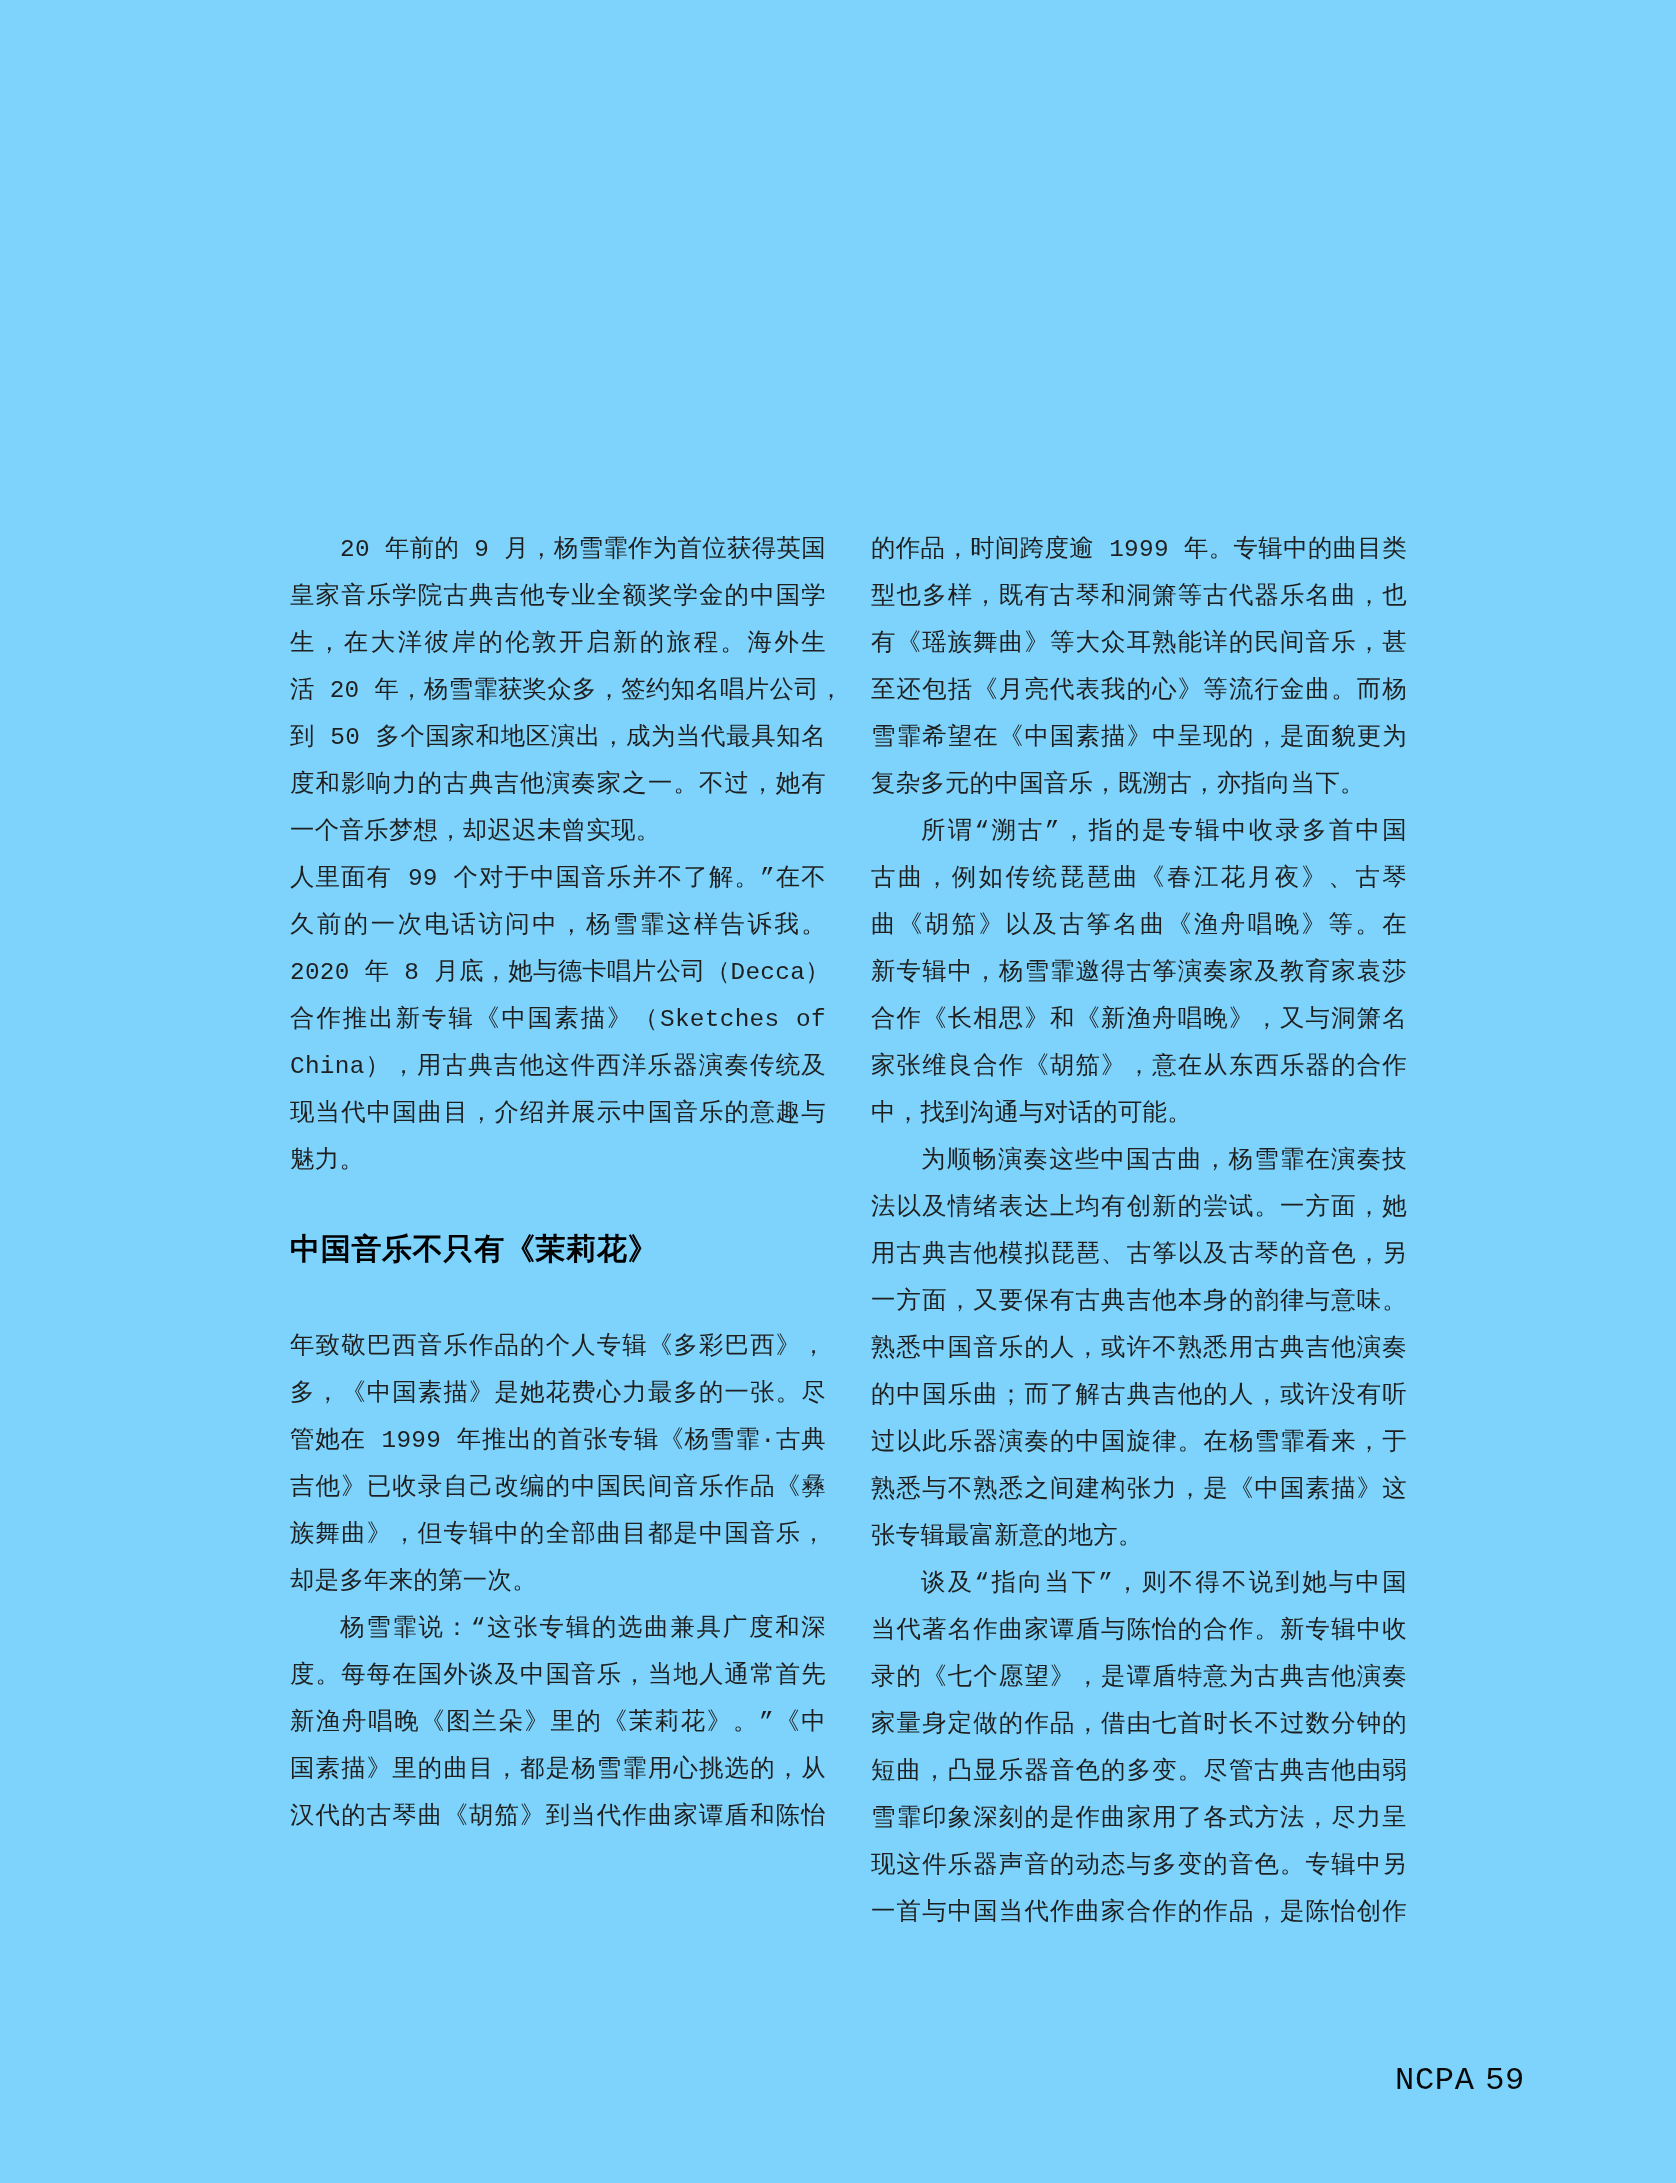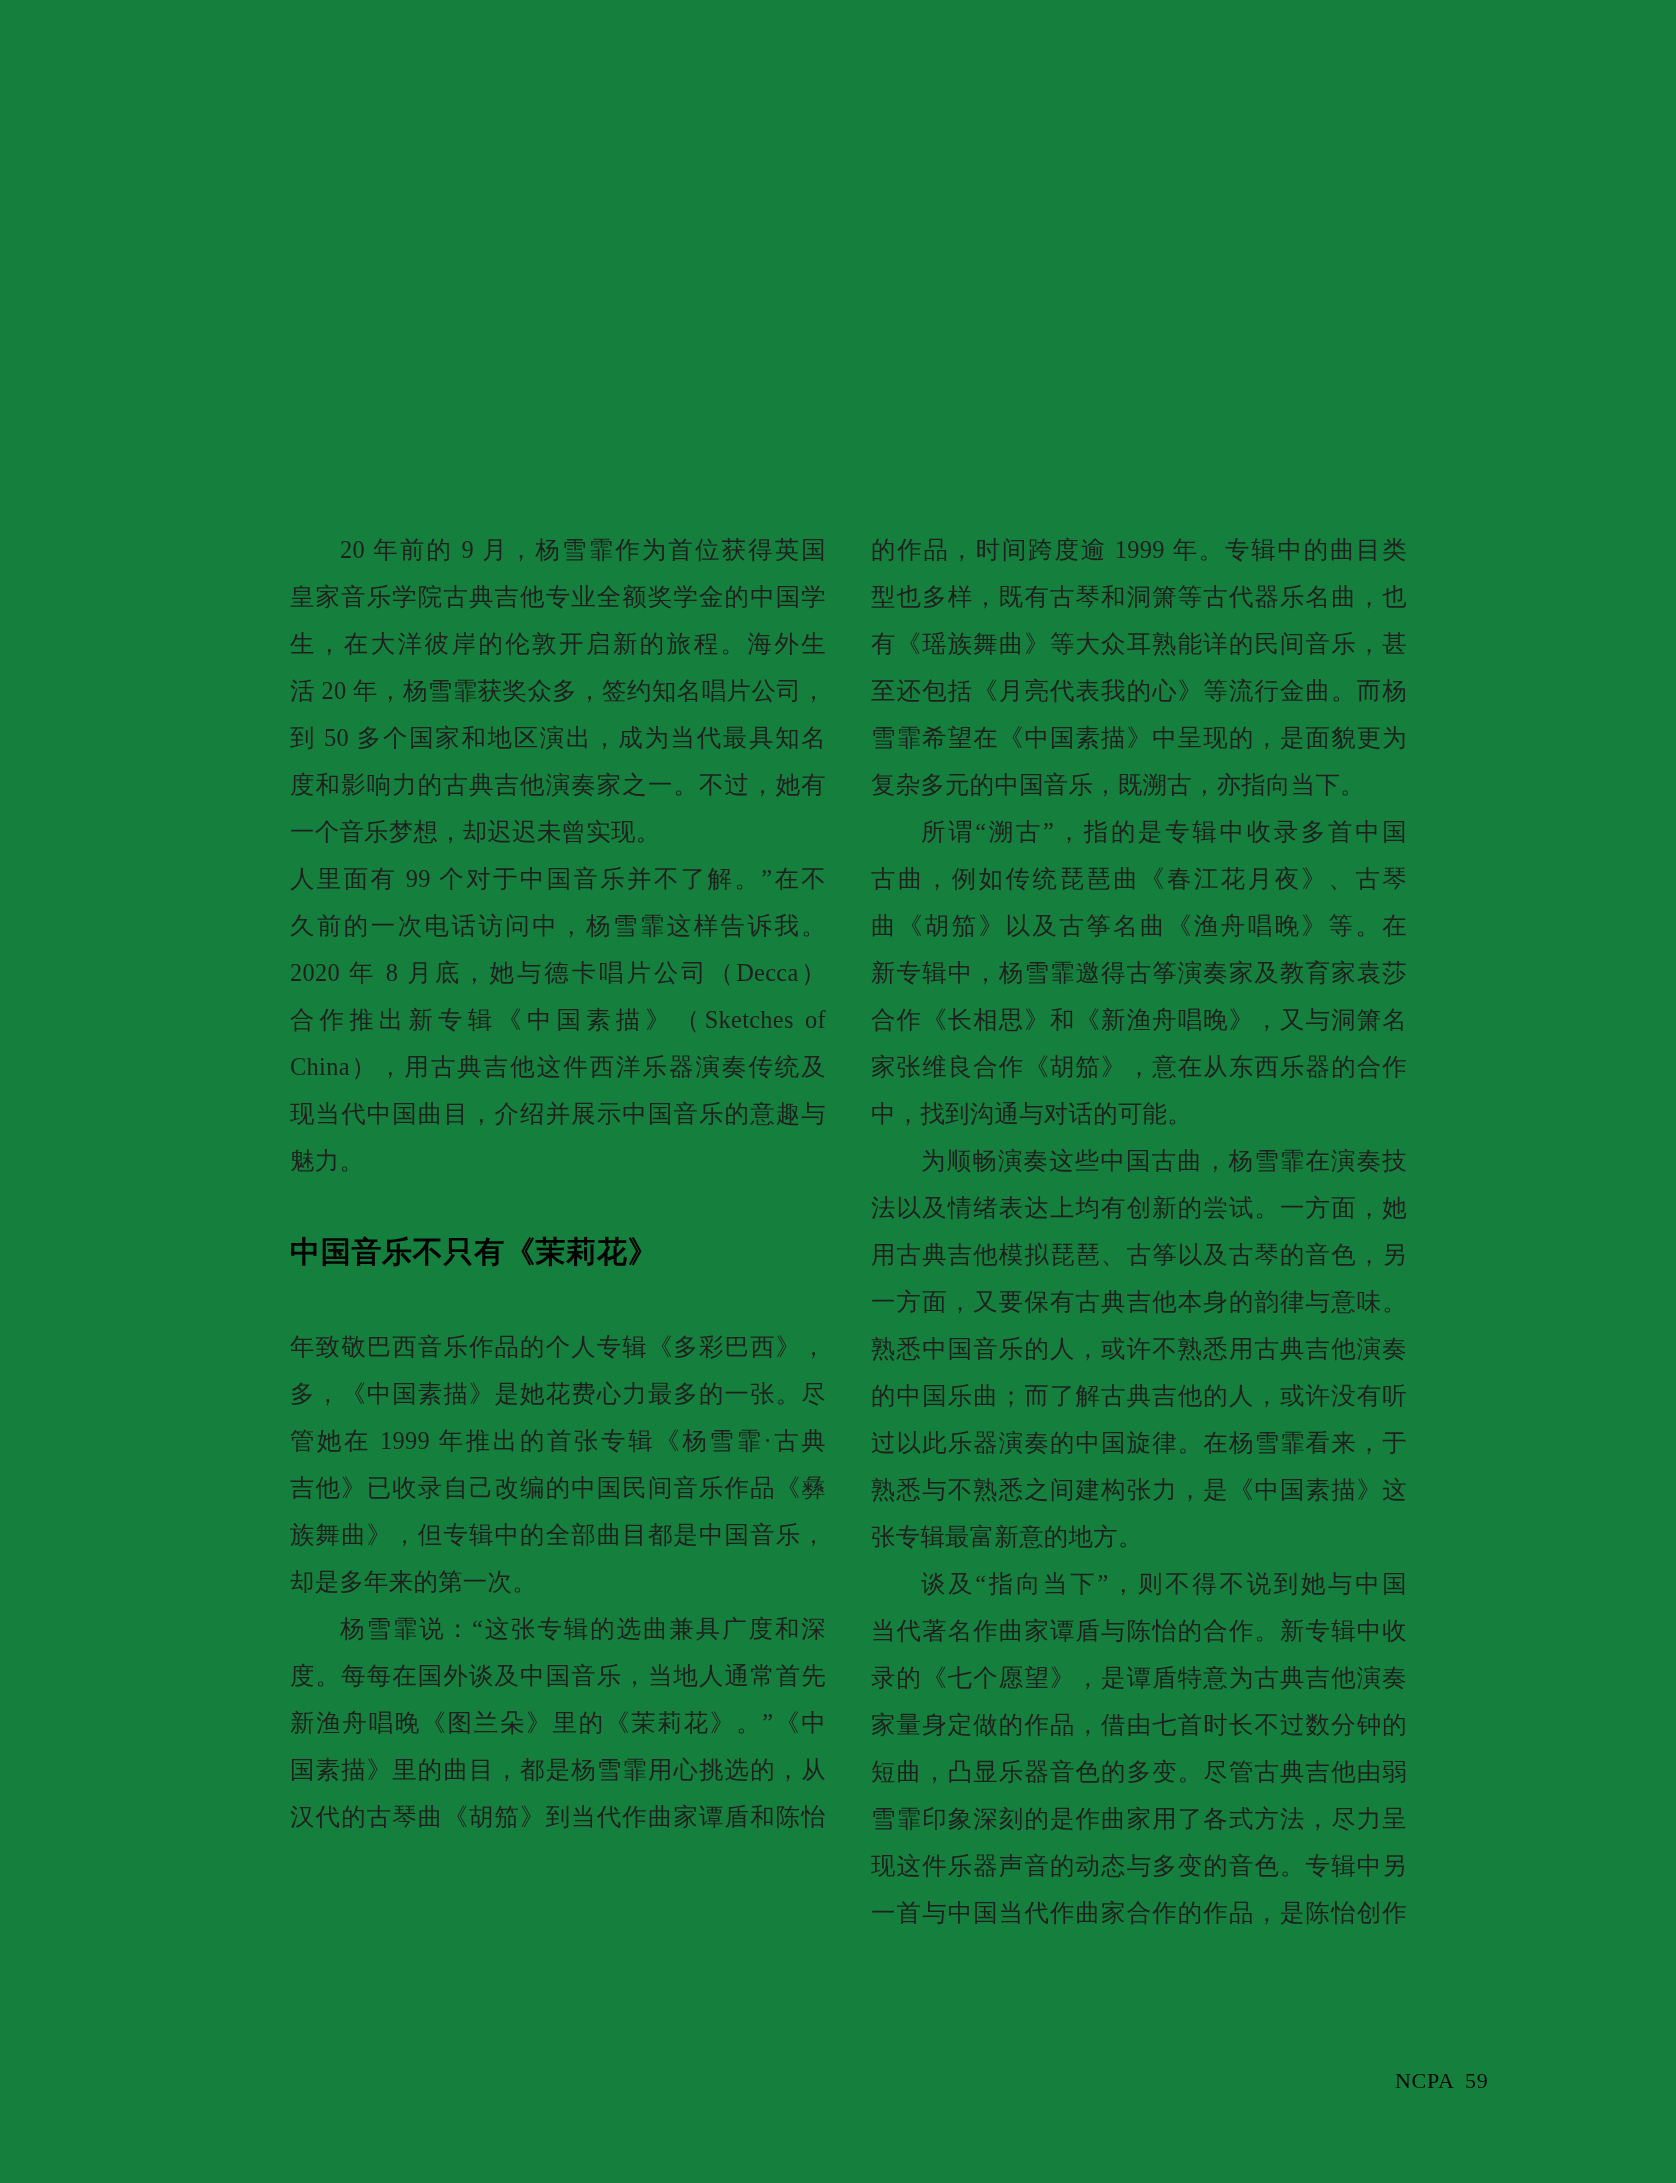--- a/index.html
+++ b/index.html
@@ -4,22 +4,22 @@
 <style>
   html, body {
     margin: 0;
     padding: 0;
     background: #ffffff;
   }
   .page {
     position: relative;
     width: 1676px;
     height: 2183px;
-    background: #15803d;
-    font-family: Liberation Serif, serif;
+    background: #7dd3fc;
+    font-family: Liberation Mono, monospace;
     overflow: hidden;
   }
   .col {
     position: absolute;
     top: 526px;
     width: 536px;
   }
   .col-left  { left: 290px; }
   .col-right { left: 871px; }
   .para { margin: 0; padding: 0; }
@@ -42,21 +42,21 @@
     font-size: 30px;
     line-height: 47px;
     font-weight: 700;
     color: #000000;
     letter-spacing: 0.7px;
   }
   .footer {
     position: absolute;
     left: 1395px;
     top: 2066px;
-    font-size: 22px;
+    font-size: 32px;
     line-height: 30px;
     color: #0a0a0a;
     letter-spacing: 0.7px;
     white-space: nowrap;
   }
   .footer .pagenum { margin-left: 10.6px; }
 </style>
 </head>
 <body>
 

